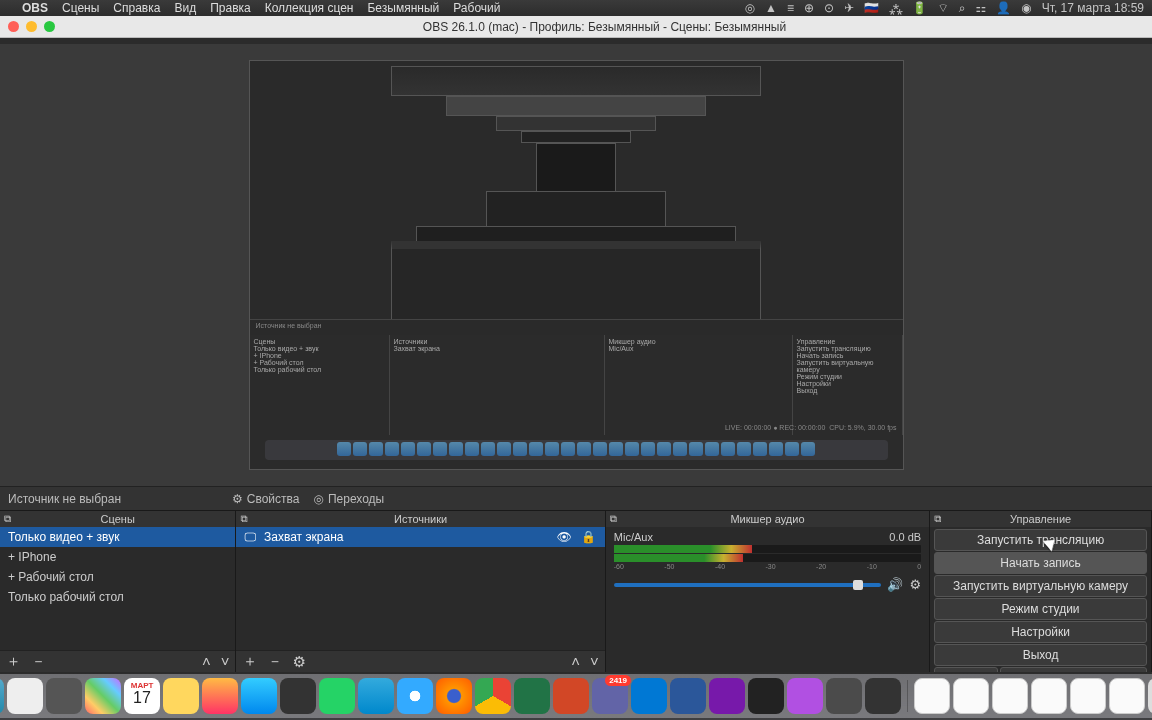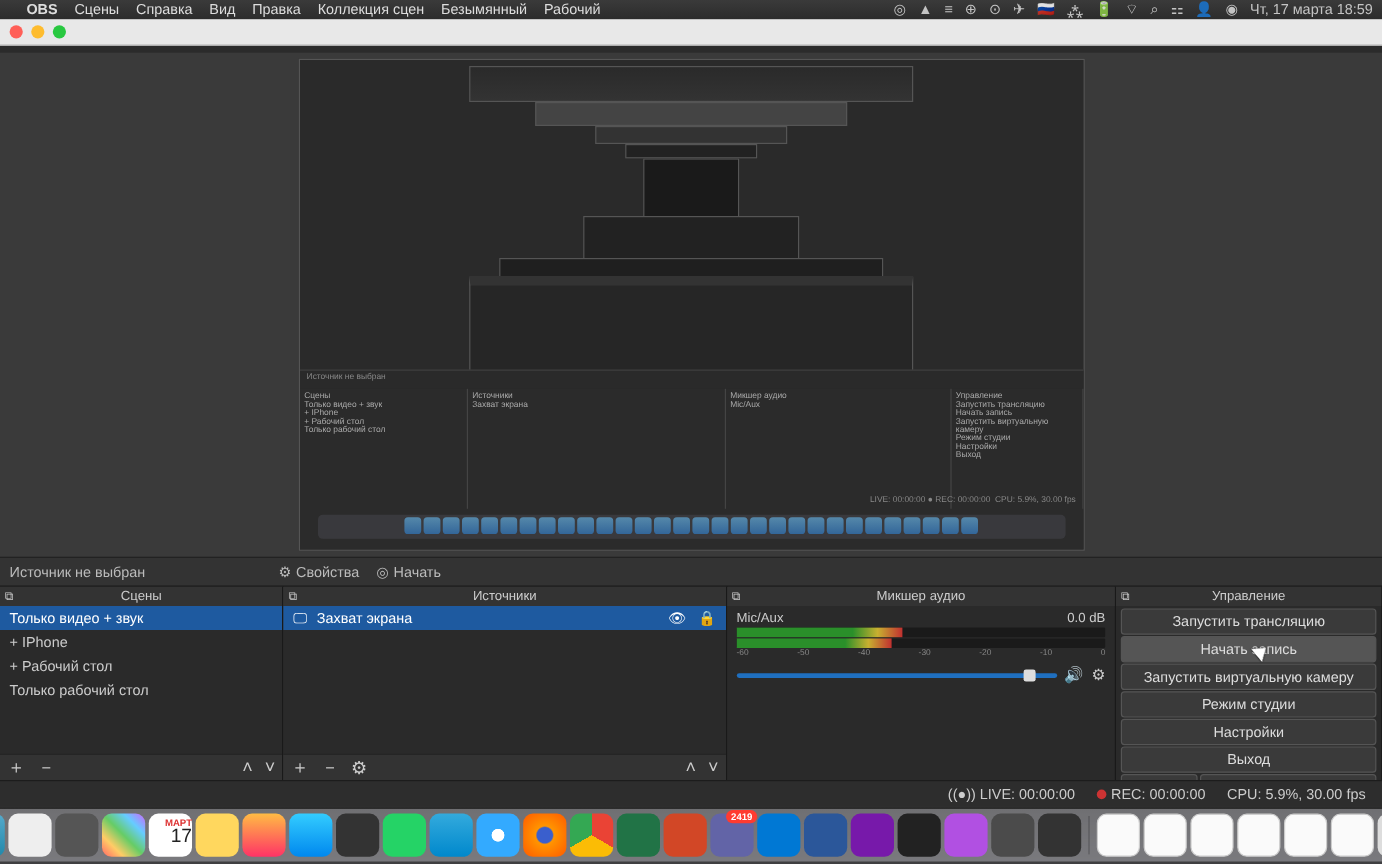--- a/index.html
+++ b/index.html
@@ -89,21 +89,21 @@
 .sdot{width:8px;height:8px;border-radius:50%;background:#3a3;display:inline-block;margin-right:4px;}
 .sdot.red{background:#c33;}
 
 
 .dock-wrap { position: absolute; bottom: 0; left: 0; right: 0; height: 48px; display: flex; align-items: center; justify-content: center; background: linear-gradient(rgba(200,200,210,0.0),rgba(180,180,195,0.15)); }
 .dock { height: 44px; background: rgba(220,220,228,0.38); border-radius: 12px; display: flex; align-items: center; padding: 0 6px; gap: 3px; backdrop-filter: blur(8px);}
 .dock-icon { width: 36px; height: 36px; border-radius: 8px; position: relative;}
 .dock-sep { width: 1px; height: 32px; background: rgba(0,0,0,0.25); margin: 0 3px; }
 .di-finder{background:linear-gradient(#5ac,#28a);} 
 .di-launch{background:#eee;} .di-settings{background:#555;} .di-photos{background:linear-gradient(45deg,#f66,#fc6,#6c6,#6cf,#c6f);} 
-.di-cal{background:#fff;color:#d33;font-size:9px;text-align:right;padding-top:2px;font-weight:700;}
+.di-cal{background:#fff;color:#d33;font-size:9px;text-align:center;padding-top:2px;font-weight:700;}
 .di-cal::after{content:attr(data-day);display:block;color:#222;font-size:16px;font-weight:500;margin-top:-1px;}
 .di-notes{background:#ffd75e;} .di-music{background:linear-gradient(#fb4,#f36);} .di-store{background:linear-gradient(#3cf,#08e);} 
 .di-calc{background:#333;} .di-wa{background:#25d366;} .di-tg{background:linear-gradient(#3ad,#08c);} 
 .di-safari{background:radial-gradient(#fff 20%,#3af 22%);} .di-ff{background:radial-gradient(#3a5fcd 25%,#ff9500 30%,#ff5a00);} 
 .di-chrome{background:conic-gradient(#ea4335 0 120deg,#fbbc05 120deg 240deg,#34a853 240deg);} 
 .di-excel{background:#217346;} .di-ppt{background:#d24726;} .di-teams{background:#6264a7;} .di-out{background:#0078d4;} 
 .di-word{background:#2b579a;} .di-onen{background:#7719aa;} .di-term{background:#222;} .di-pod{background:#b150e2;} 
 .di-subl{background:#4b4b4b;} .di-obs{background:#333;} .di-doc{background:#fafafa;border:1px solid #ccc;} .di-trash{background:#ddd;}
 .badge{position:absolute;top:-3px;right:-3px;background:#ff3b30;color:#fff;font-size:8px;border-radius:8px;padding:1px 4px;font-weight:600;}
 
@@ -142,20 +142,21 @@
     <span>Чт, 17 марта  18:59</span>
   </div>
 </div>
 
 <div class="titlebar">
   <div class="traffic">
     <span class="tr-red"></span>
     <span class="tr-yel"></span>
     <span class="tr-grn"></span>
   </div>
+  <div class="title">OBS 26.1.0 (mac) - Профиль: Безымянный - Сцены: Безымянный</div>
 </div>
 
 <div class="main">
 
   <div class="preview">
     <div class="preview-inner">
       <div class="tunnel t1"></div>
         <div class="tunnel t2"></div>
         <div class="tunnel t3"></div>
       <div class="tunnel t4"></div>
@@ -211,21 +212,21 @@
   </div>
 
   <div class="src-toolbar">
     <span style="flex:0 0 210px;">Источник не выбран</span>
     <span class="btn">
         <span>⚙</span>
         <span>Свойства</span>
       </span>
     <span class="btn">
         <span>◎</span>
-        <span>Начать</span>
+        <span>Переходы</span>
       </span>
   </div>
 
   <div class="panels">
 
     <div class="panel scenes">
       <div class="panel-header">
           <span class="pop">⧉</span>
           <span>Сцены</span>
         </div>
@@ -321,25 +322,20 @@
         <div class="ctrl-btn">Настройки</div>
         <div class="ctrl-btn">Выход</div>
         <div class="ctrl-row">
           <div class="ctrl-btn" style="flex:0 0 64px">Управле…</div>
           <div class="ctrl-btn">Переходы между сцен…</div>
         </div>
       </div>
     </div>
   </div>
 
-  <div class="status-strip">
-    <span>((●)) <span>LIVE: 00:00:00</span></span>
-    <span><span class="sdot red"></span><span>REC: 00:00:00</span></span>
-    <span>CPU: 5.9%, 30.00 fps</span>
-  </div>
 </div>
 
 <div class="dock-wrap">
   <div class="dock">
     <div class="dock-icon di-finder"></div>
     <div class="dock-icon di-launch"></div>
     <div class="dock-icon di-settings"></div>
     <div class="dock-icon di-photos"></div>
     <div class="dock-icon di-cal" data-day="17"><span style="font-size:8px">МАРТ</span></div>
     <div class="dock-icon di-notes"></div>

